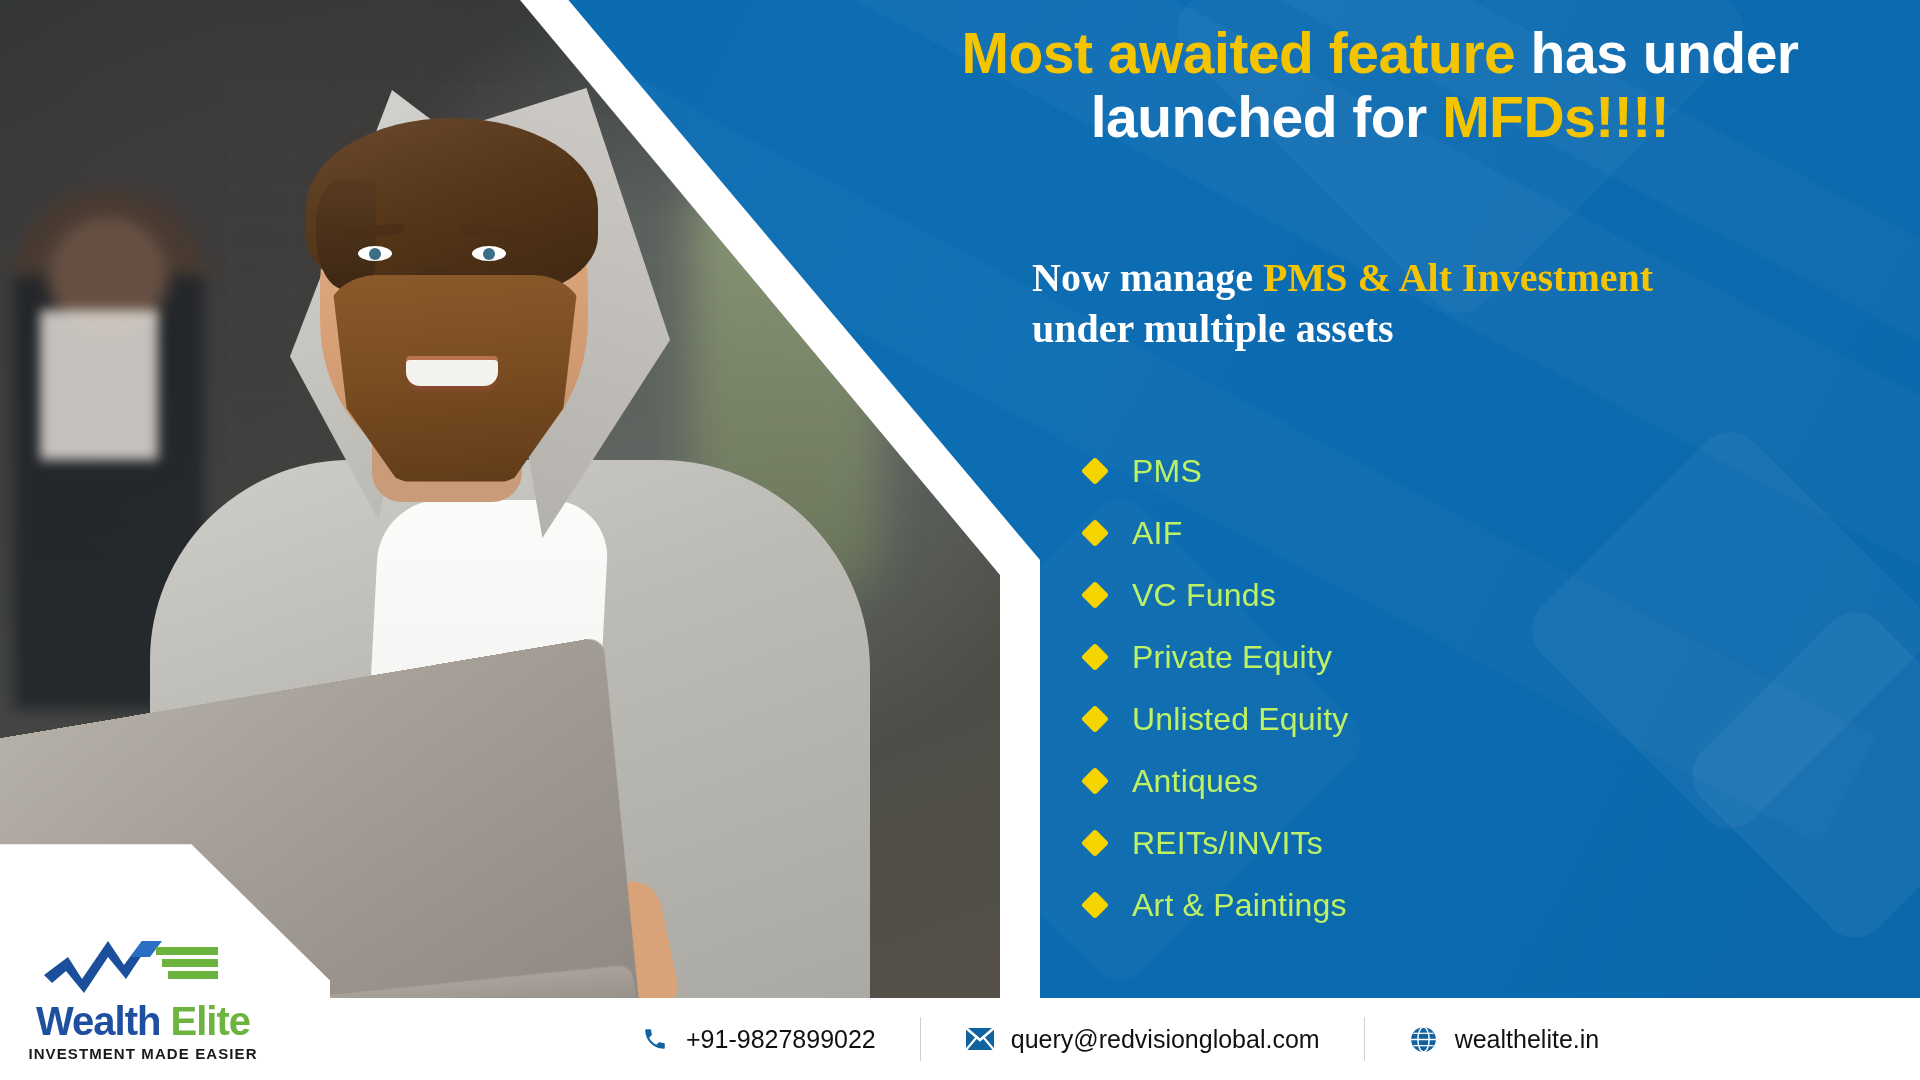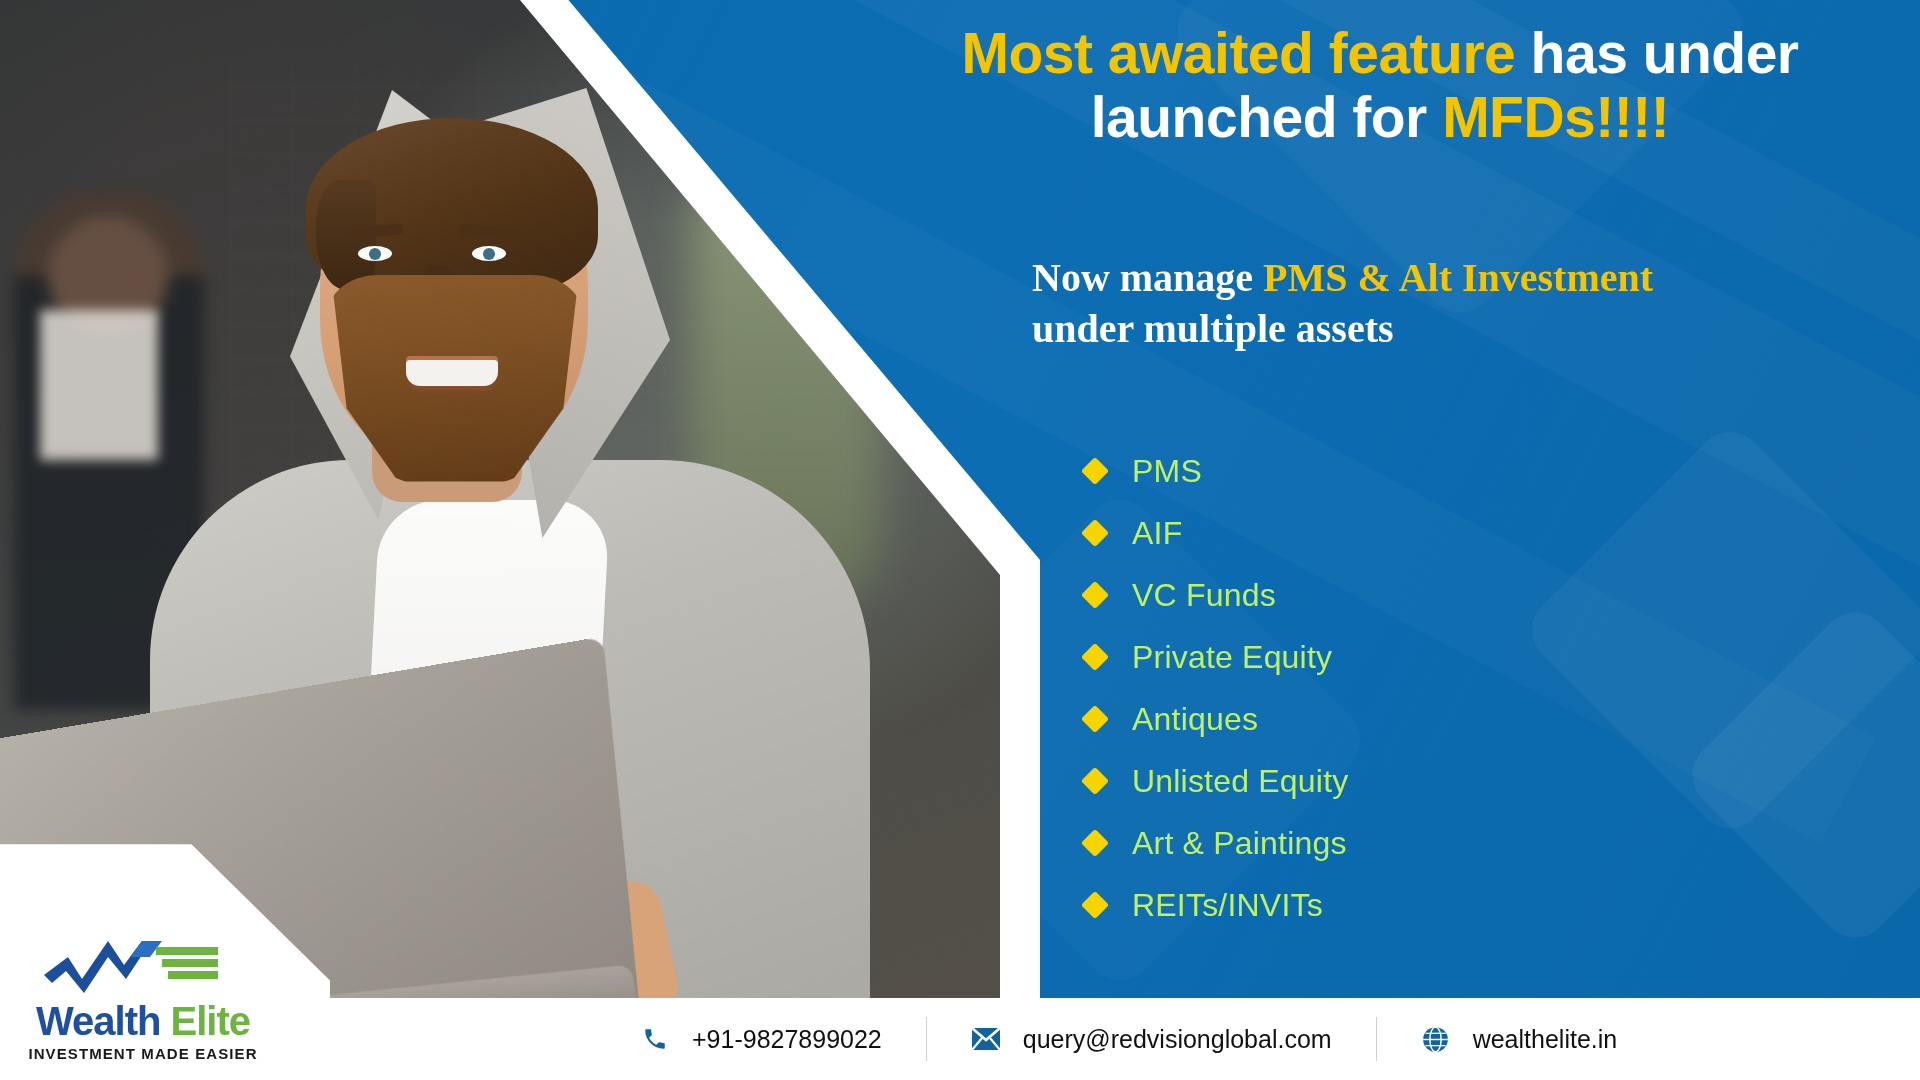--- a/index.html
+++ b/index.html
@@ -173,21 +173,21 @@
 
   
   .footer {
     position:absolute; left:0; bottom:0; width:1920px; height:82px;
     background:#ffffff;
   }
   .footer-inner {
     position:absolute; left:640px; top:0; height:82px; right:0;
     display:flex; align-items:center; gap:0;
   }
-  .fitem { display:flex; align-items:center; font-size:25px; color:#111;gap:6px; }
+  .fitem { display:flex; align-items:center; font-size:25px; color:#111; }
   .fitem .lbl { margin-left:16px; }
   .fsep { width:1px; height:44px; background:#cfcfcf; margin:0 44px; }
   .ic { width:30px; height:30px; display:inline-flex; align-items:center; justify-content:center; color:#1162a0; }
   .ic svg { display:block; }
 
   
   .logo-plate {
     position:absolute; left:0; bottom:0; width:330px; height:262px;
     background:#fff;
     clip-path:polygon(0 10%, 58% 10%, 100% 62%, 100% 100%, 0 100%);
@@ -277,33 +277,33 @@
     <div class="bullet">
       <span class="dia"></span>
       <span class="txt">VC Funds</span>
     </div>
     <div class="bullet">
       <span class="dia"></span>
       <span class="txt">Private Equity</span>
     </div>
     <div class="bullet">
       <span class="dia"></span>
+      <span class="txt">Unlisted Equity</span>
+    </div>
+    <div class="bullet">
+      <span class="dia"></span>
       <span class="txt">Antiques</span>
     </div>
     <div class="bullet">
       <span class="dia"></span>
-      <span class="txt">Unlisted Equity</span>
+      <span class="txt">REITs/INVITs</span>
     </div>
     <div class="bullet">
       <span class="dia"></span>
       <span class="txt">Art &amp; Paintings</span>
-    </div>
-    <div class="bullet">
-      <span class="dia"></span>
-      <span class="txt">REITs/INVITs</span>
     </div>
   </div>
 
   <div class="footer">
     <div class="footer-inner">
       <div class="fitem">
         <span class="ic">
           <svg width="26" height="26" viewBox="0 0 24 24" fill="#1162a0">
             <path d="M6.6 10.8c1.4 2.8 3.8 5.1 6.6 6.6l2.2-2.2c.3-.3.7-.4 1-.2 1.1.4 2.3.6 3.6.6.6 0 1 .4 1 1V20c0 .6-.4 1-1 1C10.6 21 3 13.4 3 4c0-.6.4-1 1-1h3.5c.6 0 1 .4 1 1 0 1.2.2 2.4.6 3.6.1.4 0 .8-.2 1l-2.3 2.2z"></path>
           </svg>

